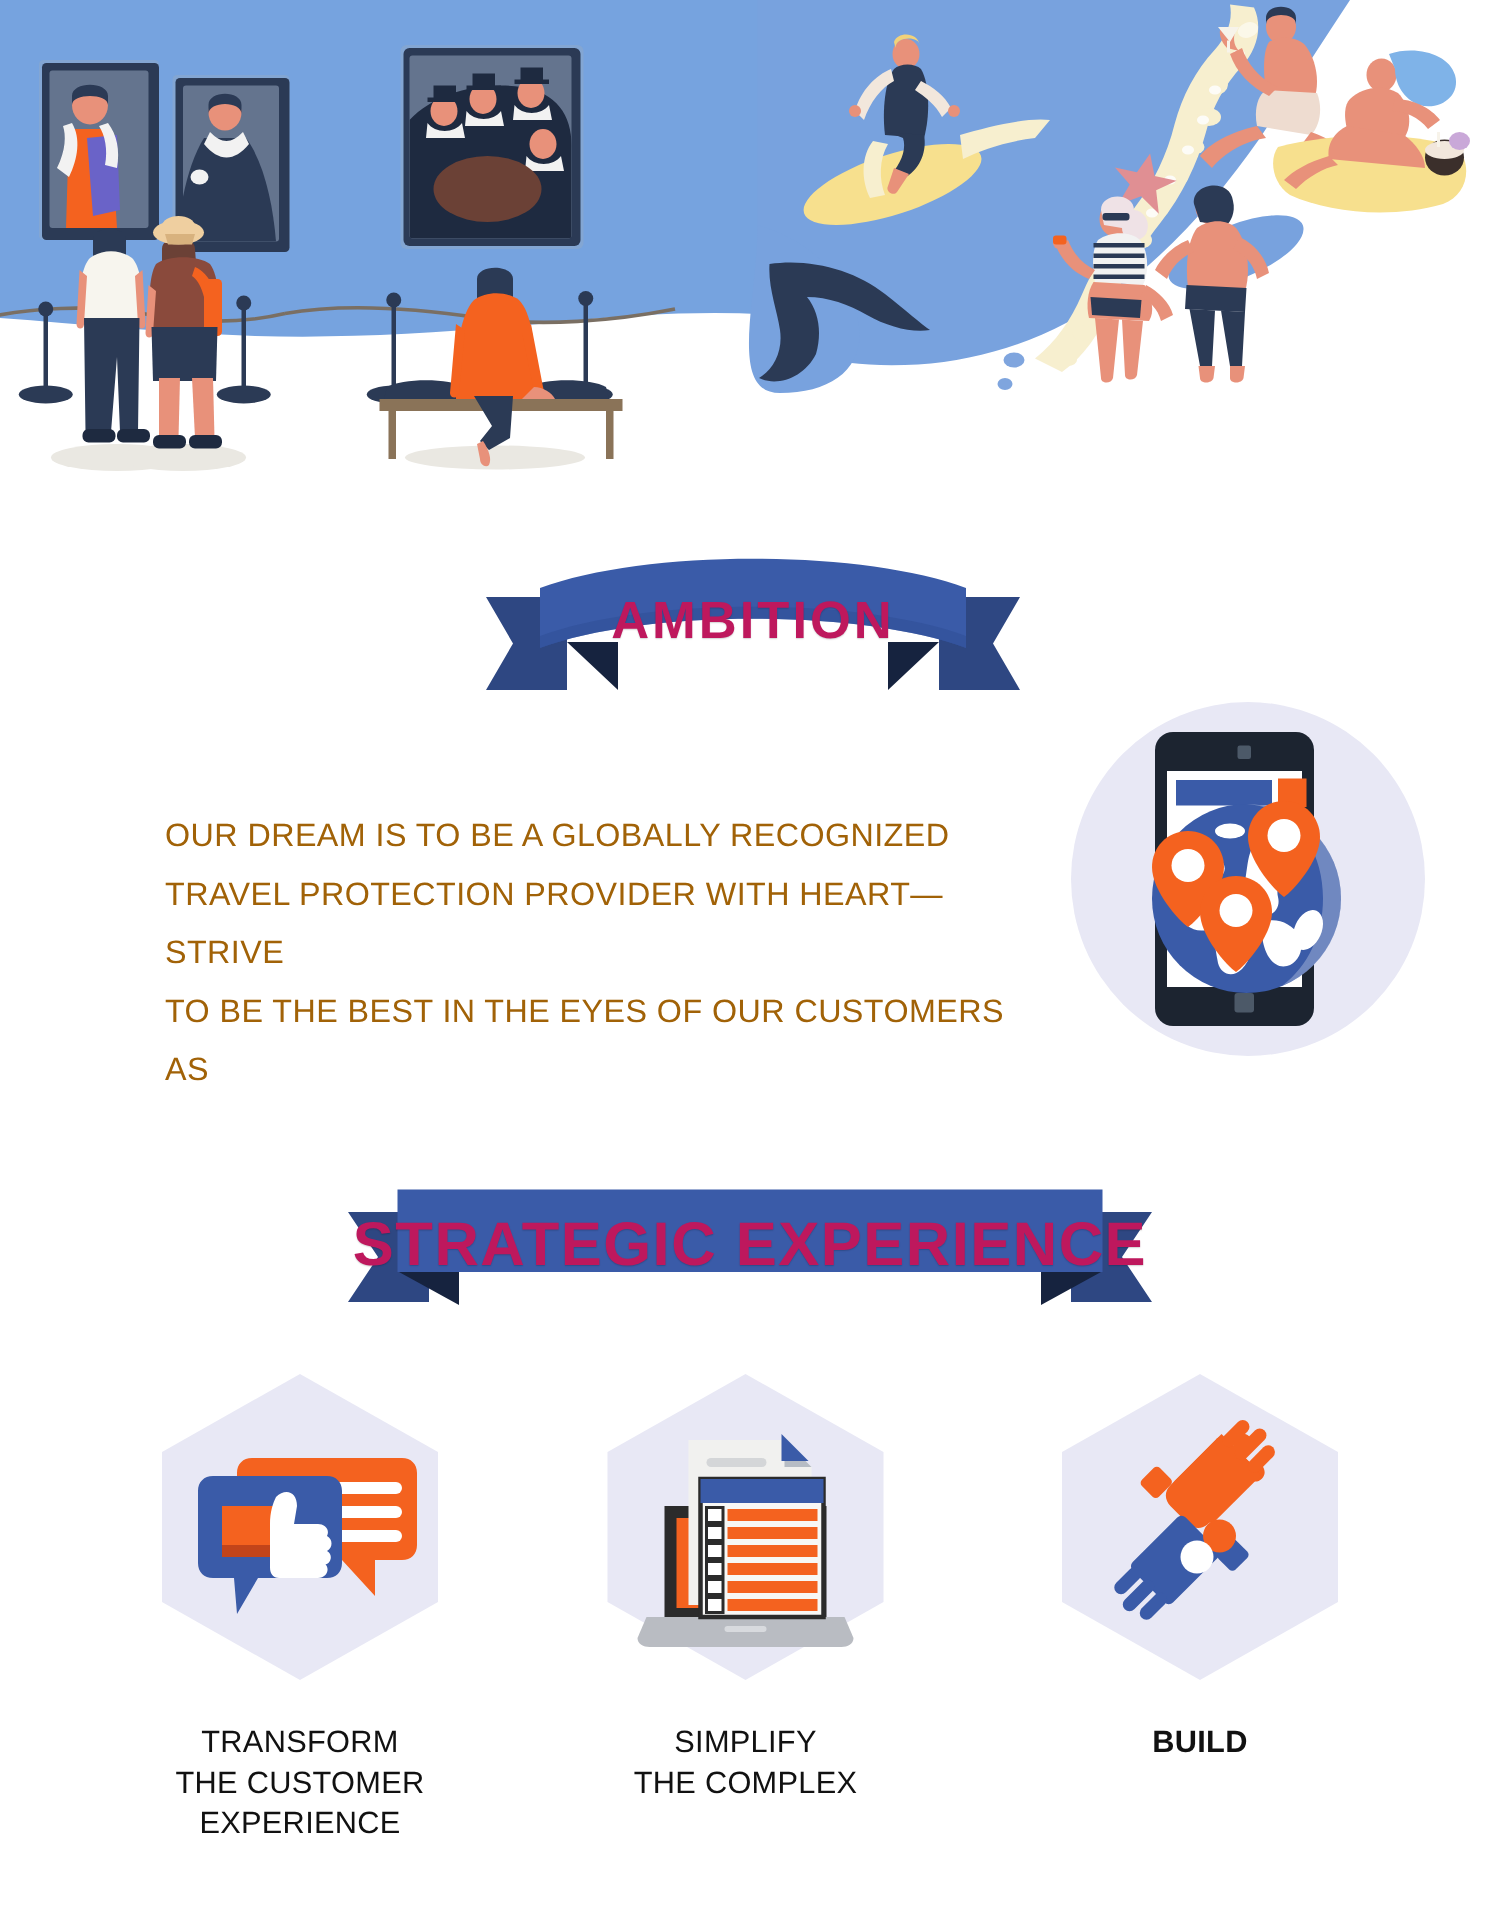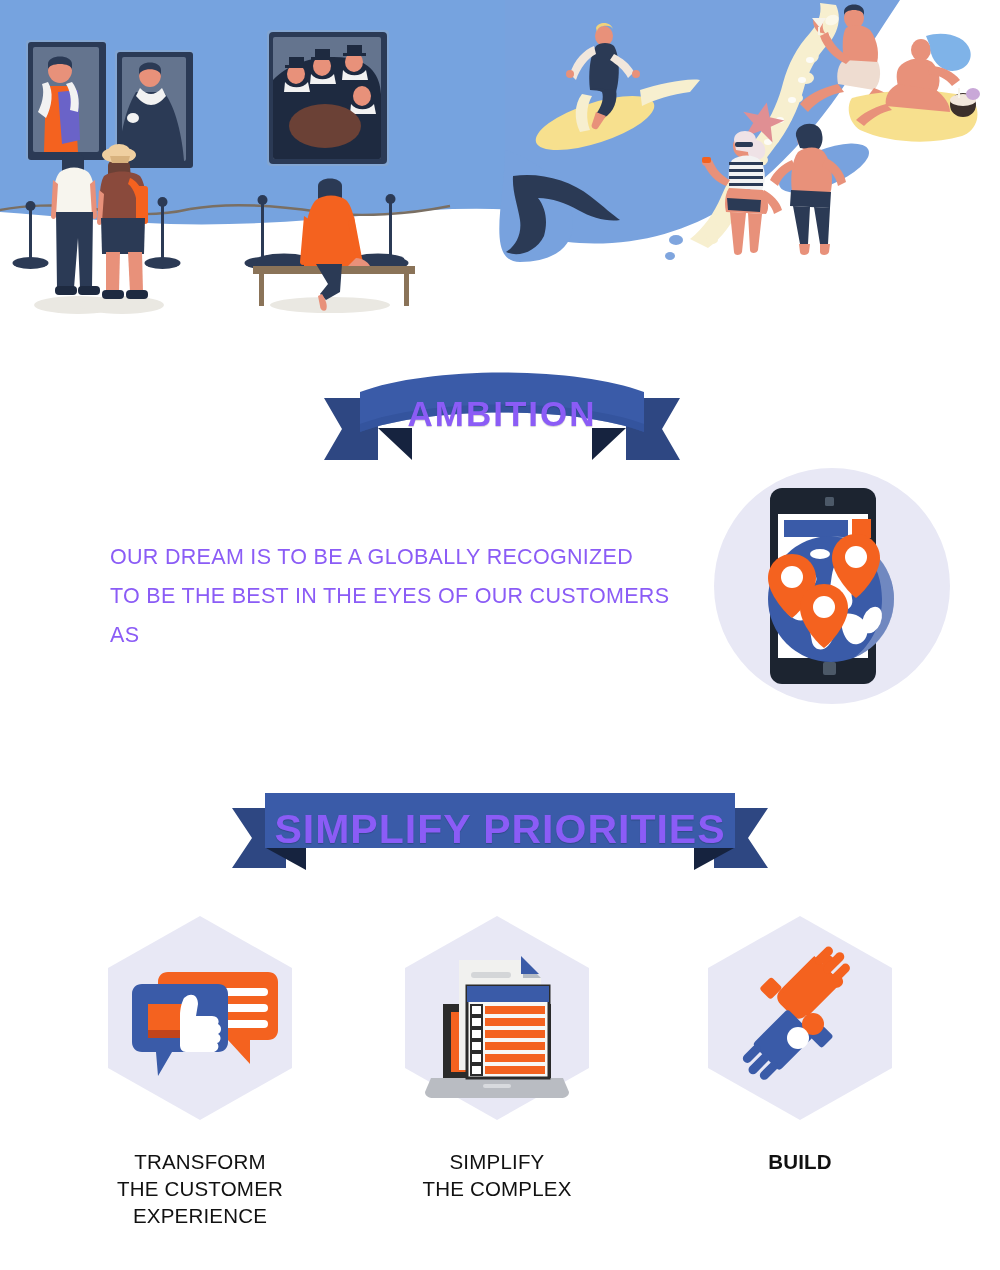--- a/index.html
+++ b/index.html
@@ -15,32 +15,32 @@
   .hero{position:absolute;left:0;top:0;width:1000px;height:330px;overflow:hidden;}
   .hero svg{display:block;}
 
   
   .banner-ambition{position:absolute;left:320px;top:362px;width:364px;height:104px;}
   .banner-strategic{position:absolute;left:232px;top:786px;width:536px;height:86px;}
   .banner svg{display:block;overflow:visible;}
   .banner-text{
     position:absolute;left:0;top:0;width:100%;height:100%;
     display:flex;align-items:center;justify-content:center;
-    color:#8b5cf6;font-weight:bold;letter-spacing:1.2px;
+    color:#be185d;font-weight:bold;letter-spacing:1.2px;
     text-shadow:0 1px 1px rgba(0,0,0,.18);
     pointer-events:none;
   }
   .banner-ambition .banner-text{font-size:35px;padding-bottom:24px;letter-spacing:2px;}
   .banner-strategic .banner-text{font-size:41px;padding-bottom:20px;letter-spacing:1px;}
 
   
   .ambition-body{
     position:absolute;left:110px;top:538px;width:575px;
     font-size:21.5px;line-height:39px;letter-spacing:.3px;
-    color:#8b5cf6;text-transform:uppercase;
+    color:#a16207;text-transform:uppercase;
   }
   .ambition-body p{margin:0;}
 
   .phone-art{position:absolute;left:712px;top:466px;width:240px;height:240px;}
 
   
   .priorities{position:absolute;left:0;top:912px;width:1000px;height:300px;}
   .prio{position:absolute;top:0;width:300px;text-align:center;}
   .prio-1{left:50px;}
   .prio-2{left:347px;}
@@ -365,20 +365,21 @@
       <path d="M306,66 L272,66 L272,98 Z" fill="#16233F"></path>
 
       <path d="M40,30 C110,4 254,4 324,30 L324,70 C254,44 110,44 40,70 Z" fill="#3A5BA8"></path>
       <path d="M40,62 C110,36 254,36 324,62 L324,70 C254,44 110,44 40,70 Z" fill="#2F4E96" opacity=".55"></path>
     </svg>
     <div class="banner-text">AMBITION</div>
   </div>
 
   <div class="ambition-body">
     <p>OUR DREAM IS TO BE A GLOBALLY RECOGNIZED</p>
+    <p>TRAVEL PROTECTION PROVIDER WITH HEART—STRIVE</p>
     <p>TO BE THE BEST IN THE EYES OF OUR CUSTOMERS AS</p>
   </div>
 
   <div class="phone-art">
     <svg width="240" height="240" viewBox="0 0 240 240" xmlns="http://www.w3.org/2000/svg">
       <circle cx="120" cy="120" r="118" fill="#E8E8F5"></circle>
 
       <rect x="58" y="22" width="106" height="196" rx="12" fill="#1C2430"></rect>
       <rect x="66" y="48" width="90" height="144" fill="#FFFFFF"></rect>
       <rect x="113" y="31" width="9" height="9" rx="1.5" fill="#4C5968"></rect>
@@ -421,21 +422,21 @@
   </div>
 
   <div class="banner banner-strategic">
     <svg width="536" height="86" viewBox="0 0 536 86" xmlns="http://www.w3.org/2000/svg">
       <path d="M0,22 L54,22 L54,82 L0,82 L20,52 Z" fill="#2E4782"></path>
       <path d="M536,22 L482,22 L482,82 L536,82 L516,52 Z" fill="#2E4782"></path>
       <path d="M34,62 L74,62 L74,84 Z" fill="#16233F"></path>
       <path d="M502,62 L462,62 L462,84 Z" fill="#16233F"></path>
       <rect x="33" y="7" width="470" height="55" fill="#3A5BA8"></rect>
     </svg>
-    <div class="banner-text">SIMPLIFY PRIORITIES</div>
+    <div class="banner-text">STRATEGIC EXPERIENCE</div>
   </div>
 
   <div class="priorities">
 
     <div class="prio prio-2">
       <div class="hexwrap">
         <svg width="200" height="212" viewBox="0 0 200 212" xmlns="http://www.w3.org/2000/svg">
           <path d="M100,4 L192,56 L192,156 L100,208 L8,156 L8,56 Z" fill="#E8E8F5"></path>
           <g>
 

